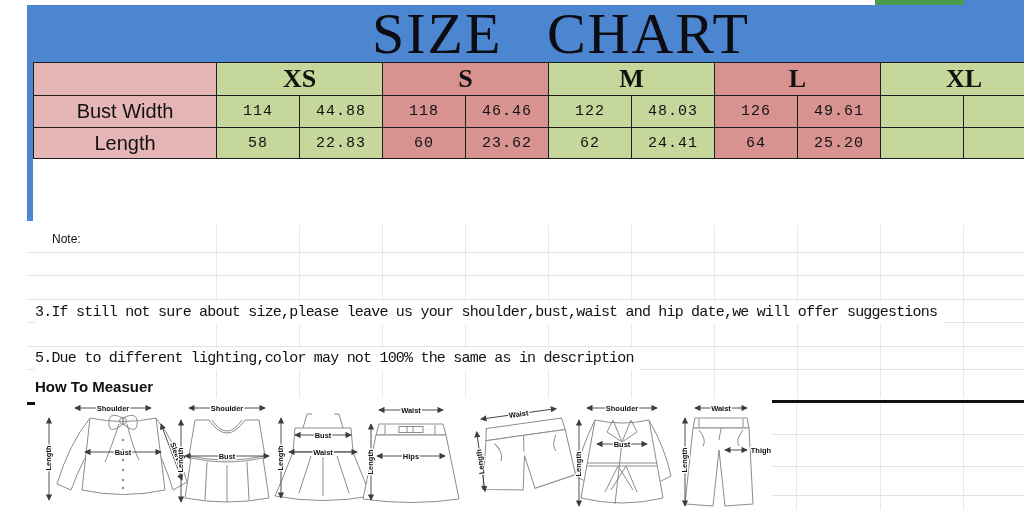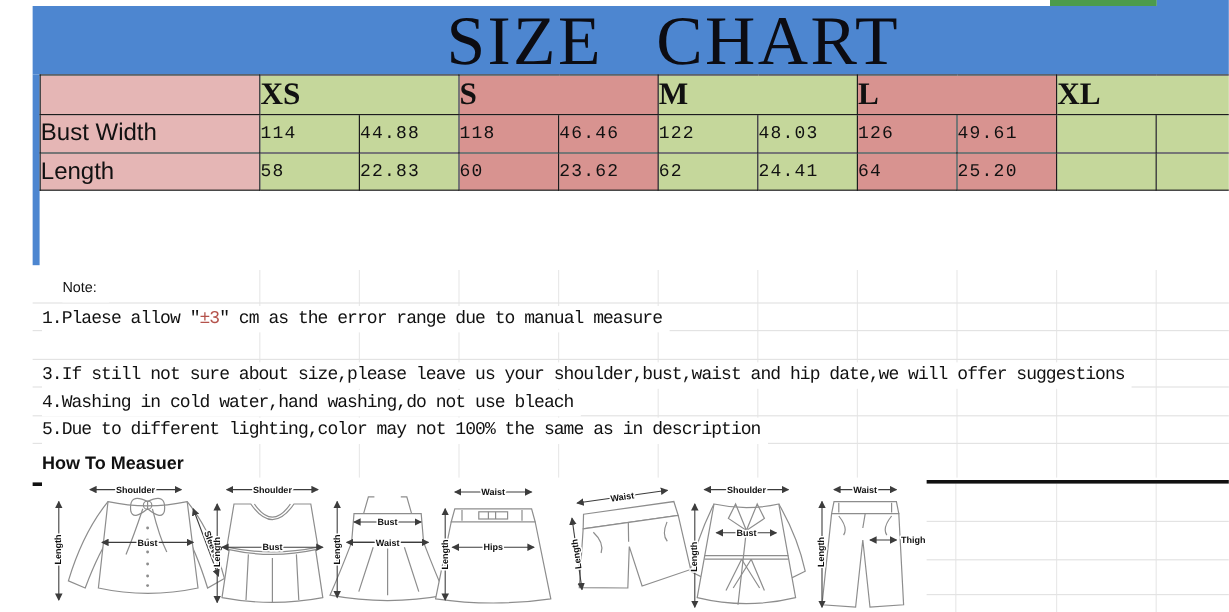--- a/index.html
+++ b/index.html
@@ -16,21 +16,21 @@
           display:flex;align-items:center;justify-content:center;}
   .title{font-family:"Liberation Serif",serif;font-size:58px;line-height:57px;
          letter-spacing:2px;word-spacing:28px;color:#0c0c12;position:relative;left:22px;white-space:nowrap;}
 
   
   .leftsliver{left:0;top:62px;width:6px;height:159px;background:#4d86d0;}
 
   
   .tblwrap{left:6px;top:62px;}
   table.tbl{border-collapse:collapse;table-layout:fixed;width:1014px;}
-  .tbl td,.tbl th{border:1px solid #1d1d1d;padding:0;text-align:left;vertical-align:middle;overflow:hidden;}
+  .tbl td,.tbl th{border:1px solid #1d1d1d;padding:0;text-align:center;vertical-align:middle;overflow:hidden;}
   .size-h{font-family:"Liberation Serif",serif;font-weight:bold;font-size:26px;}
   .unit{font-family:"Liberation Mono","DejaVu Sans Mono",monospace;font-size:15px;}
   .val{font-family:"Liberation Mono","DejaVu Sans Mono",monospace;font-size:15px;letter-spacing:1px;}
   .rowlab{font-size:20px;text-align:left;padding-left:3px;}
   .cl{background:#e5b6b5;}
   .cg{background:#c5d79b;}
   .cr{background:#d89390;}
 
   
   .vl{position:absolute;width:1px;background:#e9e9e9;}
@@ -149,23 +149,21 @@
         <td class="cr val">25.20</td>
         <td class="cg val"></td>
         <td class="cg val"></td>
       </tr>
     </tbody>
       </table>
   </div>
 
   <div class="abs note-head">Note:</div>
 
-  <div class="noteline" style="top:255px"><span>1.Plaese allow </span><span>″</span><span class="red">±3</span><span>″</span><span> cm as the error range due to manual measure</span></div>
   <div class="noteline" style="top:302px">3.If still not sure about size,please leave us your shoulder,bust,waist and hip date,we will offer suggestions</div>
-  <div class="noteline" style="top:325px">4.Washing in cold water,hand washing,do not use bleach</div>
   <div class="noteline" style="top:348px">5.Due to different lighting,color may not 100% the same as in description</div>
 
   <div class="abs measure-head">How To Measuer</div>
 
   <div class="abs thickline"></div>
   <div class="abs blackdash"></div>
 
   <div class="abs sketchbox">
     <svg width="737" height="110" viewBox="0 0 737 110">
       <defs>

